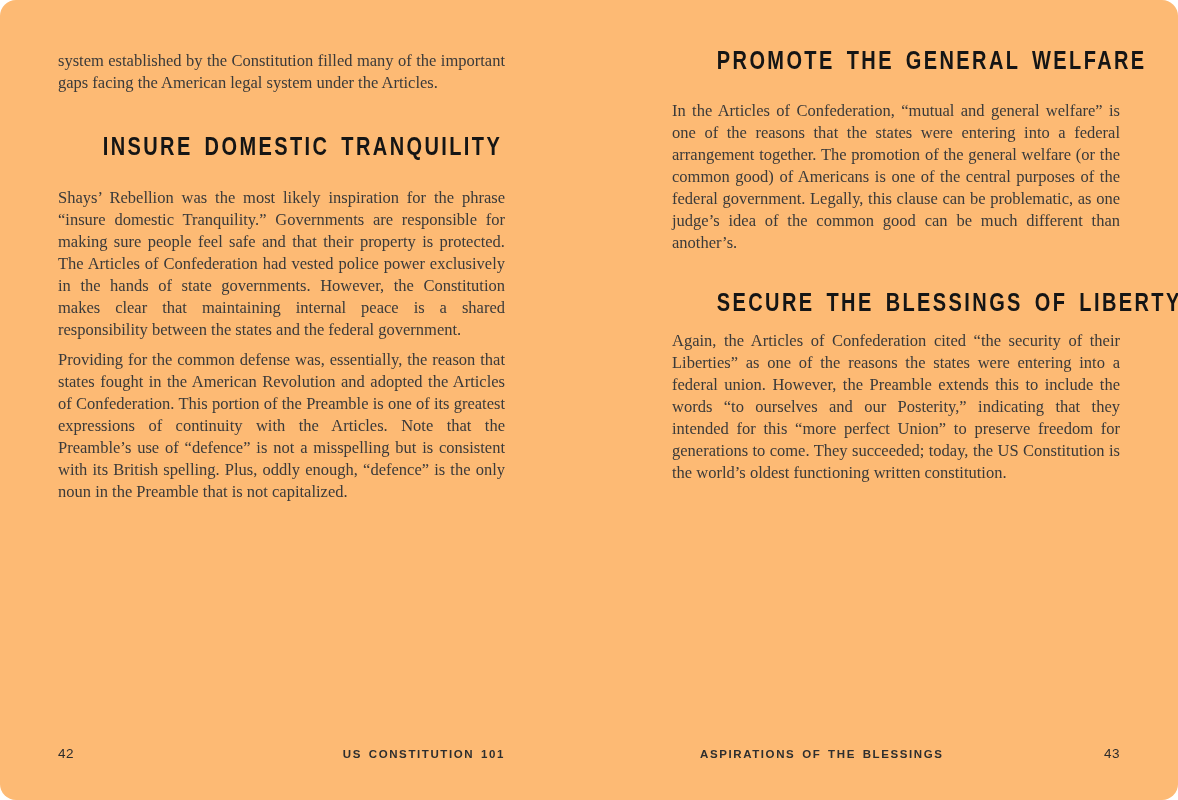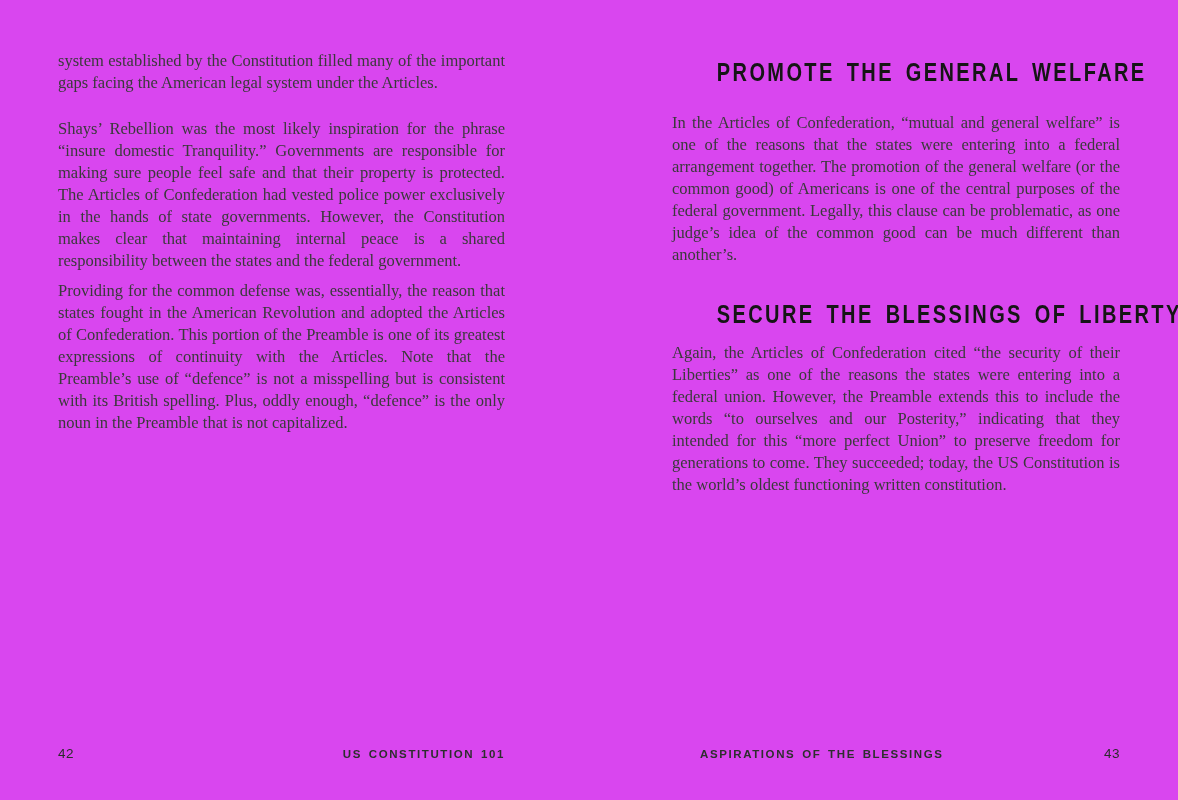--- a/index.html
+++ b/index.html
@@ -4,35 +4,36 @@
 <style>
   html, body {
     margin: 0;
     padding: 0;
     background: #ffffff;
   }
   .spread {
     position: relative;
     width: 1178px;
     height: 800px;
-    background: #d946ef;
+    background: #fdba74;
     overflow: hidden;
     font-family: "Liberation Serif", serif;
+    border-radius: 16px;
   }
   .page-col {
     position: absolute;
   }
   .page-left {
     left: 58px;
     top: 50px;
     width: 447px;
   }
   .page-right {
     left: 672px;
-    top: 56px;
+    top: 44px;
     width: 448px;
   }
   .body-para {
     font-family: "Liberation Serif", serif;
     font-size: 16.5px;
     line-height: 22px;
     color: #3a3a3a;
     text-align: justify;
     hyphens: auto;
     -webkit-hyphens: auto;
@@ -91,20 +92,23 @@
   }
 </style>
 </head>
 <body>
 
 <div class="spread">
 
   <div class="page-col page-left">
     <p class="body-para">system established by the Constitution filled many of the important gaps facing the American legal system under the Articles.</p>
 
+    <div class="section-heading mt-heading-1">
+      <span class="heading-line">INSURE DOMESTIC TRANQUILITY</span>
+    </div>
 
     <p class="body-para mt-para-1">Shays’ Rebellion was the most likely inspiration for the phrase “insure domestic Tranquility.” Governments are responsible for making sure people feel safe and that their property is protected. The Articles of Confederation had vested police power exclusively in the hands of state governments. However, the Constitution makes clear that maintaining internal peace is a shared responsibility between the states and the federal government.</p>
 
 
     <p class="body-para mt-para-2">Providing for the common defense was, essentially, the reason that states fought in the American Revolution and adopted the Articles of Confederation. This portion of the Preamble is one of its greatest expressions of continuity with the Articles. Note that the Preamble’s use of “defence” is not a misspelling but is consistent with its British spelling. Plus, oddly enough, “defence” is the only noun in the Preamble that is not capitalized.</p>
   </div>
 
   <div class="page-col page-right">
     <div class="section-heading">
       <span class="heading-line">PROMOTE THE GENERAL WELFARE</span>

